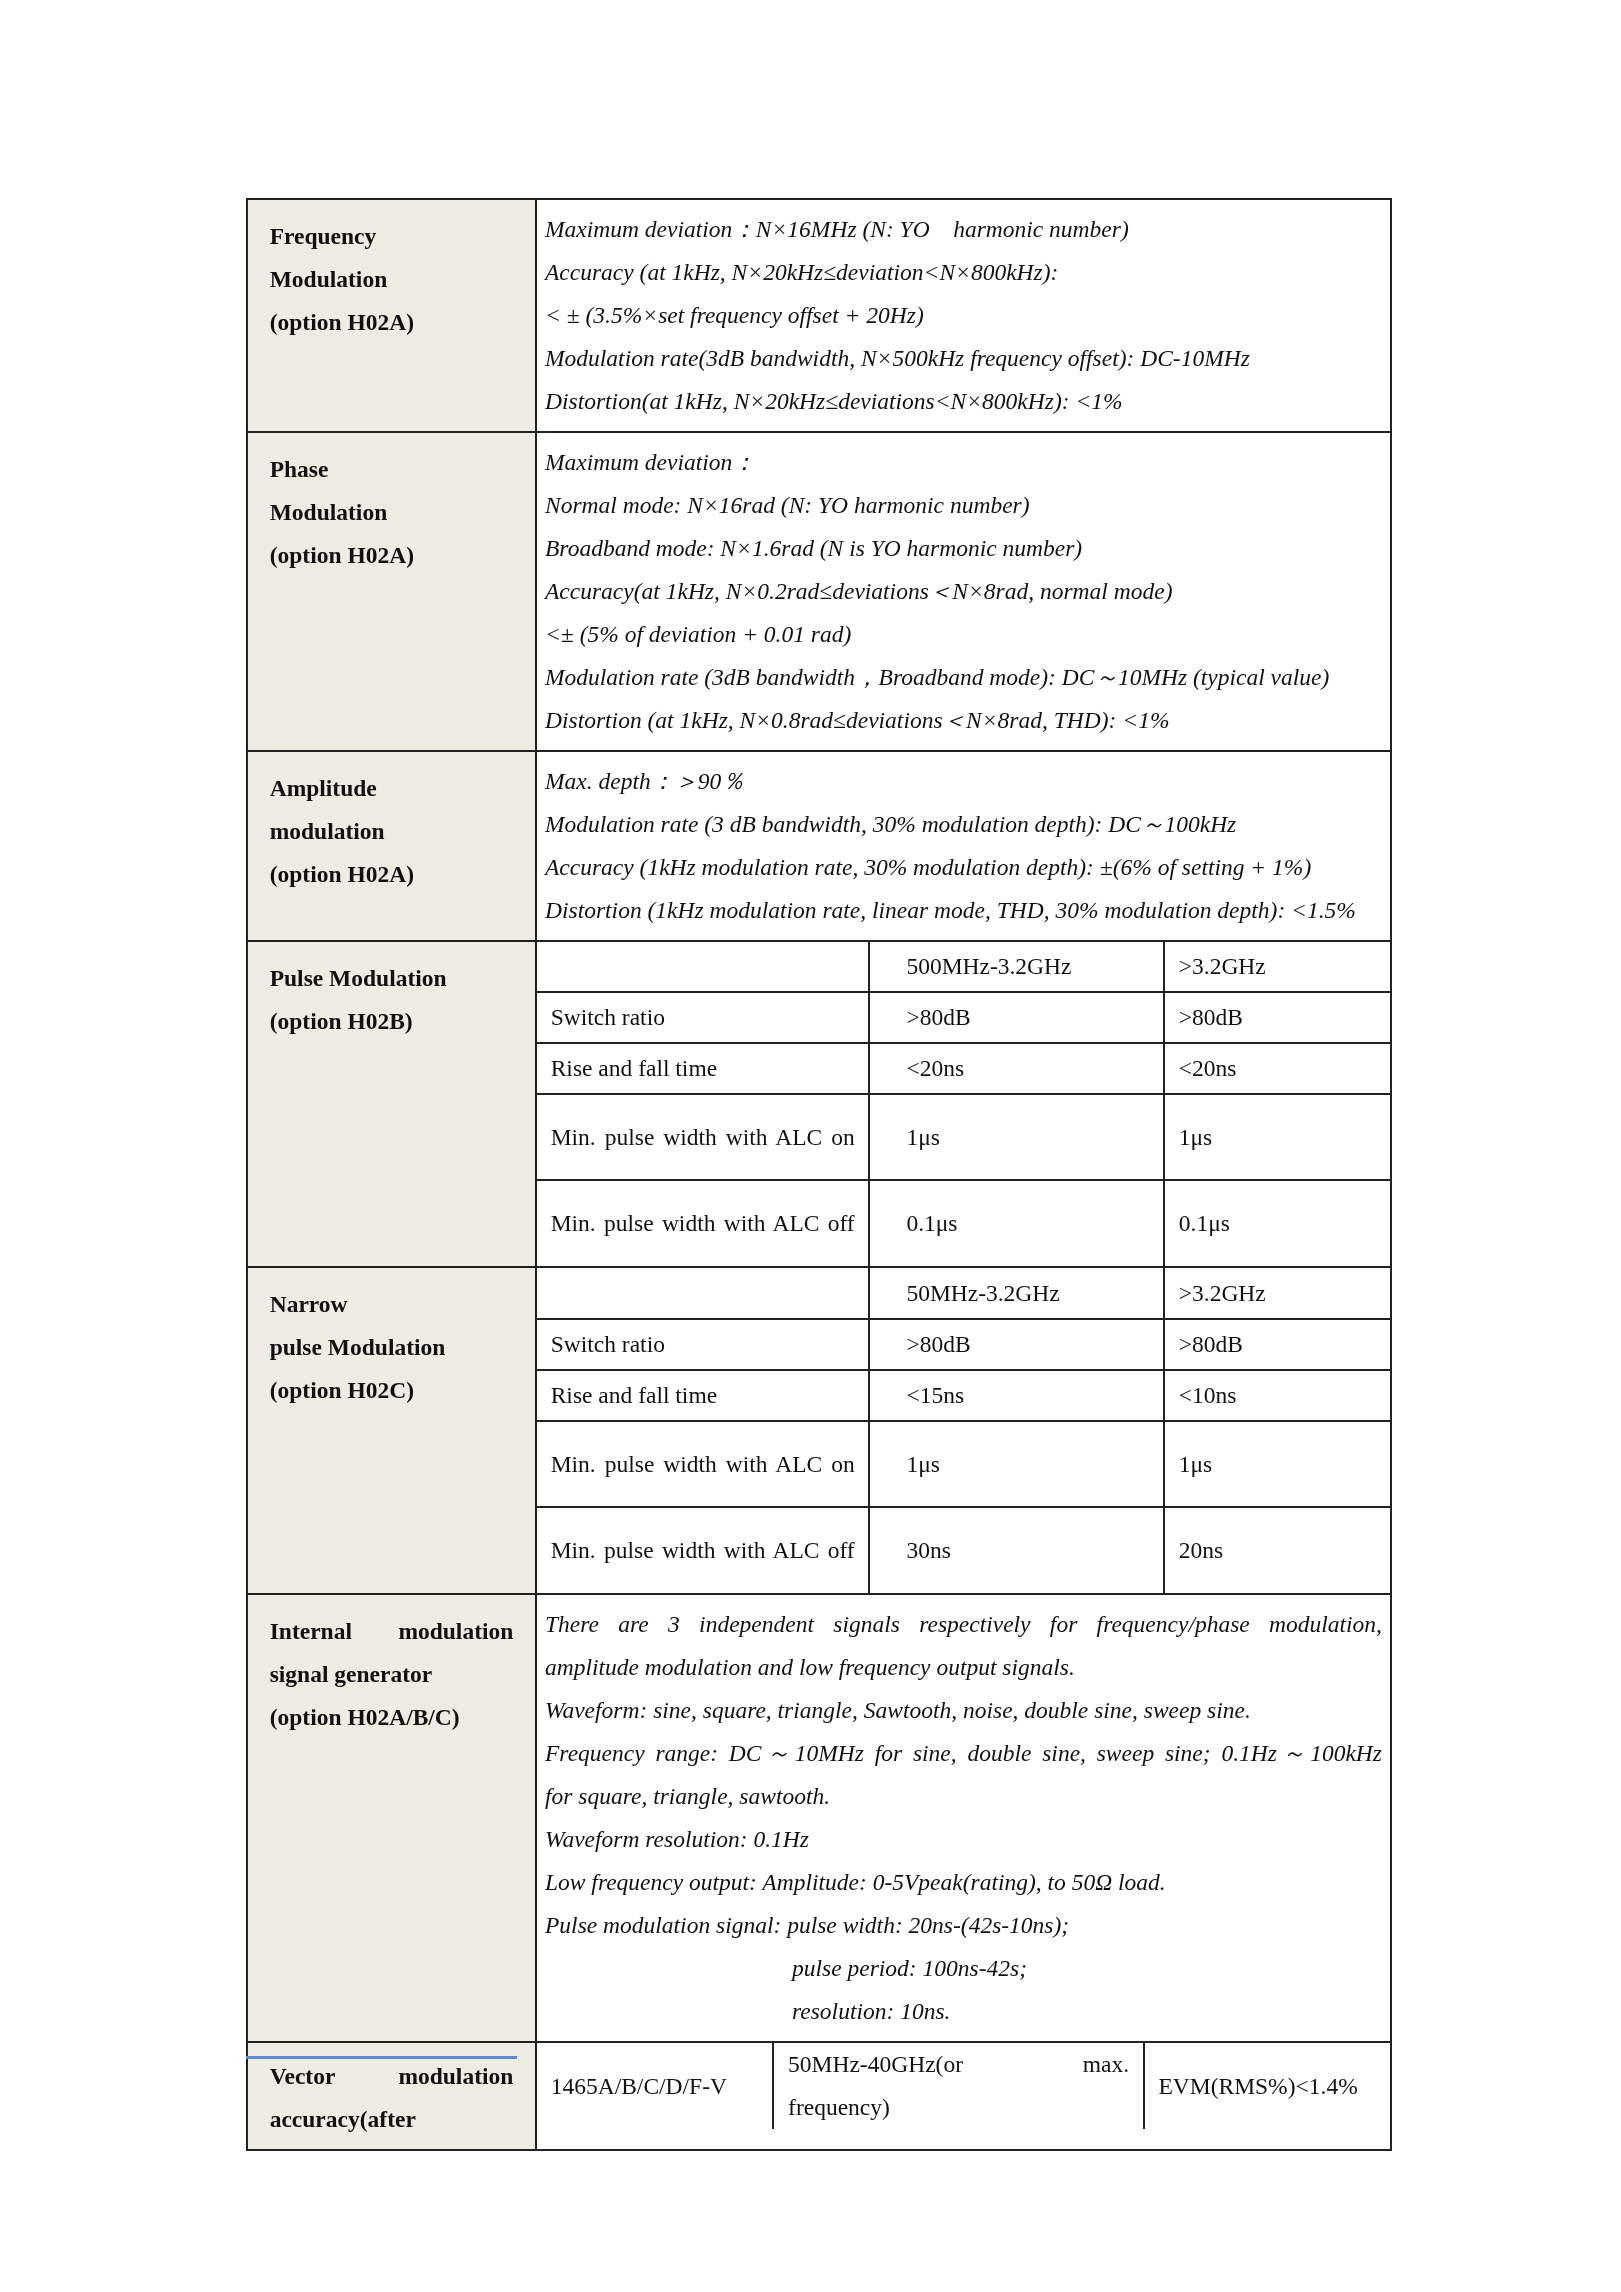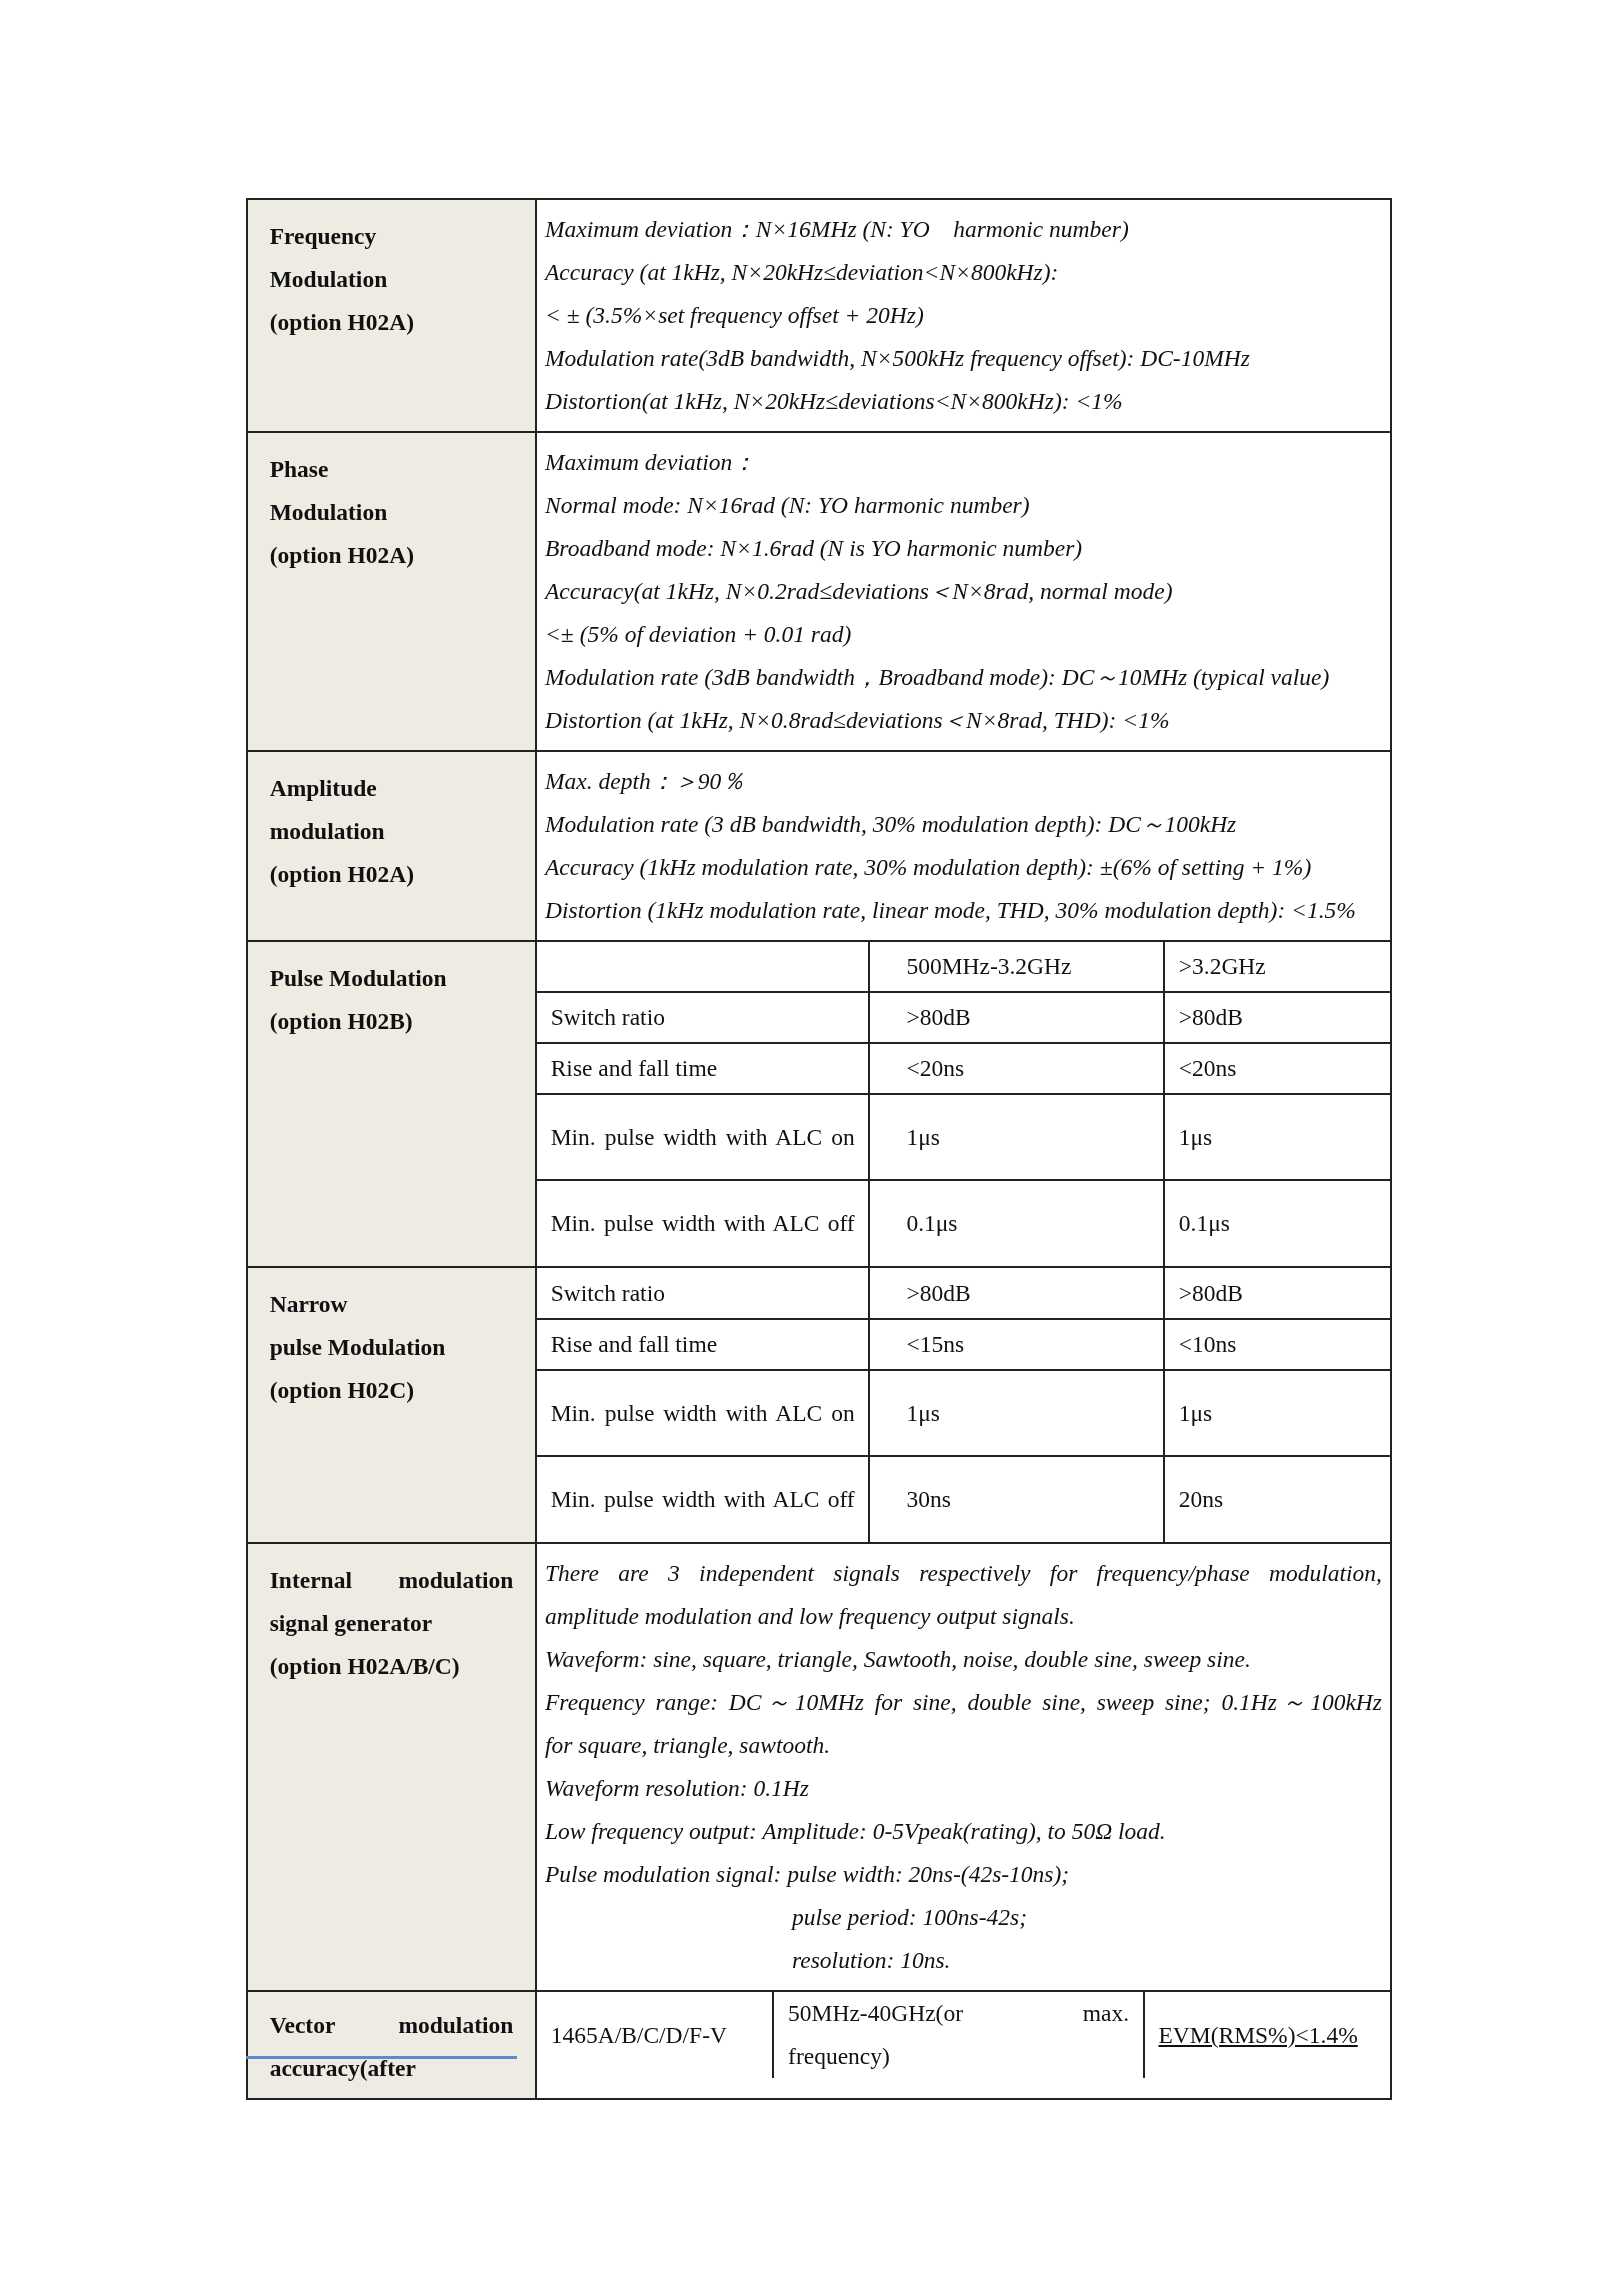--- a/index.html
+++ b/index.html
@@ -15,21 +15,21 @@
   .txt .ind { padding-left:247px; }
   .sub { width:100%; border-collapse:collapse; table-layout:fixed; }
   .sub td { border:none; border-bottom:2px solid #222; border-right:2px solid #222; vertical-align:middle; padding:0 13.7px; line-height:43px; }
   .sub tr td:last-child { border-right:none; }
   .sub tr:last-child td { border-bottom:none; }
   .sub .c1 { width:304px; }
   .sub .c2 { width:243px;padding-left:36px; }
   .just2 { text-align:justify; text-align-last:justify; }
   .cellwrap { padding:0 !important; }
   .vec td { border:none; border-right:2px solid #222; vertical-align:middle; padding:0 13.7px; line-height:43px; }
-  .vec td:last-child { border-right:none;text-decoration:underline; }
+  .vec td:last-child { border-right:none; }
   .bluebar { position:absolute; left:246px; top:2056px; width:271px; height:2.9px; background:#5b8bd0; }
 </style>
 </head>
 <body>
 
 <table class="tbl">
 
   <tbody>
       <tr>
     <td class="lab">
@@ -127,20 +127,25 @@
     <td class="lab">
       <div class="in">
         <div>Narrow</div>
         <div>pulse Modulation</div>
         <div>(option H02C)</div>
       </div>
     </td>
     <td class="cellwrap">
       <table class="sub">
         <tbody>
+              <tr style="height:51px">
+          <td class="c1"></td>
+          <td class="c2">50MHz-3.2GHz</td>
+          <td>&gt;3.2GHz</td>
+        </tr>
         <tr style="height:51px">
           <td class="c1">Switch ratio</td>
           <td class="c2">&gt;80dB</td>
           <td>&gt;80dB</td>
         </tr>
         <tr style="height:51px">
           <td class="c1">Rise and fall time</td>
           <td class="c2">&lt;15ns</td>
           <td>&lt;10ns</td>
         </tr>

